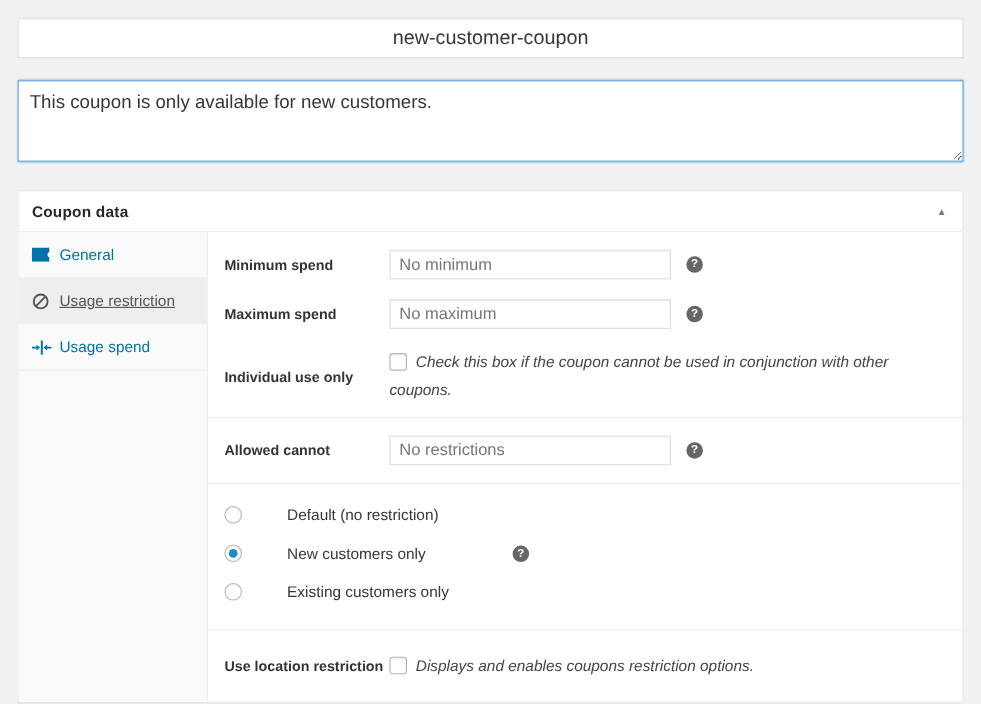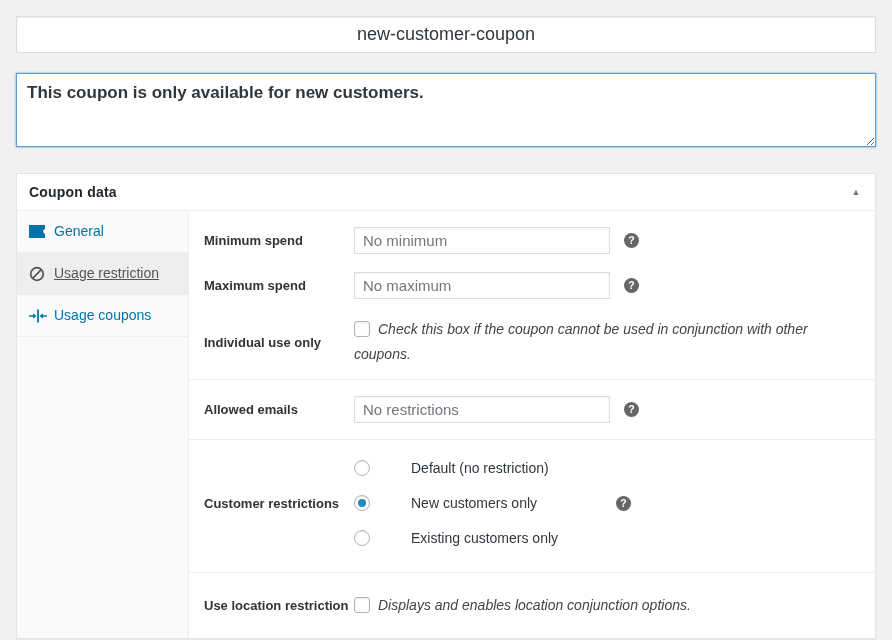--- a/index.html
+++ b/index.html
@@ -27,21 +27,20 @@
     display: block; width: 100%; height: 74px;
     margin-top: 20px;
     font-family: "Liberation Sans", sans-serif;
     font-size: 17px; line-height: 1.45; color: #32373c;
     padding: 7px 10px;
     background: #fff;
     border: 1px solid #5b9dd9;
     box-shadow: 0 0 2px rgba(30,140,190,.8);
     outline: none;
     resize: vertical;
-    font-weight: bold;
   }
   
   .postbox {
     margin-top: 26px;
     background: #fff;
     border: 1px solid #e5e5e5;
     box-shadow: 0 1px 1px rgba(0,0,0,.04);
   }
   .postbox-header {
     display: flex; align-items: center; justify-content: space-between;
@@ -187,21 +186,21 @@
         <a href="#">
           <span class="tab-icon">
             <svg width="18" height="14" viewBox="0 0 18 14">
               <line x1="9" y1="0.5" x2="9" y2="13.5" stroke="#0073aa" stroke-width="1.8"></line>
               <line x1="0" y1="7" x2="5.5" y2="7" stroke="#0073aa" stroke-width="1.5"></line>
               <path d="M4.2,4.3 L7.4,7 L4.2,9.7 Z" fill="#0073aa"></path>
               <line x1="18" y1="7" x2="12.5" y2="7" stroke="#0073aa" stroke-width="1.5"></line>
               <path d="M13.8,4.3 L10.6,7 L13.8,9.7 Z" fill="#0073aa"></path>
             </svg>
           </span>
-          <span>Usage coupons</span>
+          <span>Usage spend</span>
         </a>
       </li>
     </ul>
 
     <div class="panel">
 
       <div class="options-group">
         <div class="form-field">
           <label>Minimum spend</label>
           <input class="wc-input" type="text" placeholder="No minimum" style="">
@@ -215,29 +214,28 @@
         <div class="form-field top">
           <label>Individual use only</label>
           <div class="field-wrap">
             <input type="checkbox" style=""><span>Check this box if the coupon cannot be used in conjunction with other coupons.</span>
           </div>
         </div>
       </div>
 
       <div class="options-group single">
         <div class="form-field">
-          <label>Allowed emails</label>
+          <label>Allowed cannot</label>
           <input class="wc-input" type="text" placeholder="No restrictions" style="">
           <span class="help-tip">?</span>
         </div>
       </div>
 
       <div class="options-group radios-group">
         <div class="form-field top radios">
-          <label>Customer restrictions</label>
           <div class="radio-col">
             <div class="radio-row">
               <input type="radio" name="customer_restriction" style="">
               <span>Default (no restriction)</span>
             </div>
             <div class="radio-row">
               <input type="radio" name="customer_restriction" checked="" style="">
               <span>New customers only</span>
             </div>
             <div class="radio-row">
@@ -246,20 +244,20 @@
             </div>
           </div>
           <span class="help-tip">?</span>
         </div>
       </div>
 
       <div class="options-group last">
         <div class="form-field top">
           <label>Use location restriction</label>
           <div class="field-wrap">
-            <input type="checkbox" style=""><span>Displays and enables location conjunction options.</span>
+            <input type="checkbox" style=""><span>Displays and enables coupons restriction options.</span>
           </div>
         </div>
       </div>
 
     </div>
   </div>
 </div>
 
 </body></html>

